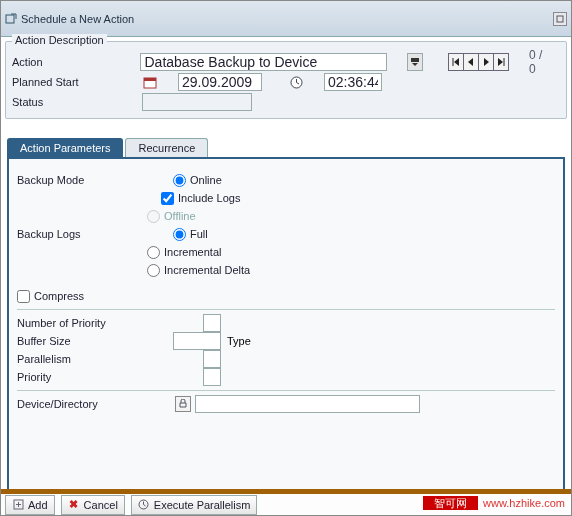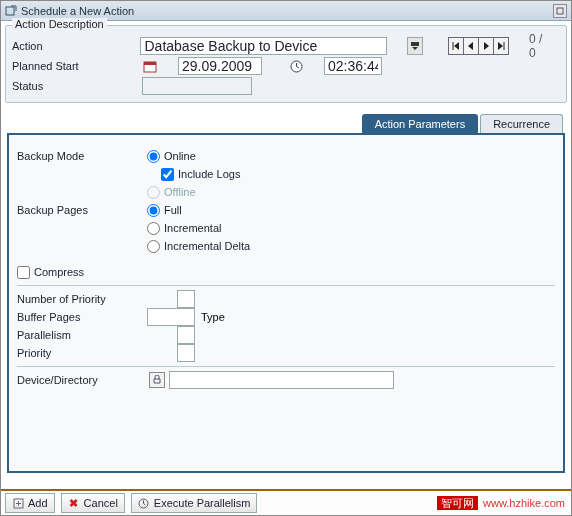--- a/index.html
+++ b/index.html
@@ -1,48 +1,48 @@
 <!DOCTYPE html>
 <html><head>
 <meta charset="utf-8">
 <style>
   * { box-sizing: border-box; margin: 0; padding: 0; }
   body { font-family: Arial, Helvetica, sans-serif; font-size: 11px; background: #fff; }
   .window { width: 572px; height: 516px; border: 1px solid #888; background: #fff; position: relative; }
-  .titlebar { height: 20px; background: linear-gradient(#dfe7ef,#c9d6e3); border-bottom: 1px solid #8aa; display: flex; align-items: center; padding: 0 4px; }
+  .titlebar { height: 36px; background: linear-gradient(#dfe7ef,#c9d6e3); border-bottom: 1px solid #8aa; display: flex; align-items: center; padding: 0 4px; }
   .titlebar .ticon { width: 12px; height: 12px; margin-right: 4px; display:inline-flex;align-items:center;justify-content:center;color:#356; }
   .titlebar .ttxt { flex: 1; color: #234; font-size: 11px; }
   .titlebar .tclose { width: 14px; height: 14px; border:1px solid #889;background:#e8e8e8; display:flex;align-items:center;justify-content:center;color:#445; font-size:9px;}
   .fieldset { border: 1px solid #b5c3cf; background:#eef2f6; margin: 4px; border-radius:2px; position:relative; padding: 10px 6px 6px; }
   .legend { position:absolute; top:-8px; left:6px; background:#eef2f6; padding:0 3px; color:#223; font-size:11px; }
   .row { display:flex; align-items:center; height:20px; gap:20px; }
   .lbl { width: 110px; color:#223; }
   .input { height:18px; border:1px solid #9aa; background:#fff; padding:0 3px; font-size:14px; color:#223; }
   .dropbtn { width:16px;height:18px;border:1px solid #9aa;background:#e5e5e5;display:flex;align-items:center;justify-content:center;font-size:8px;color:#333; }
   .navbtns { display:flex; margin-left:6px; }
   .navbtn { width:16px;height:18px;border:1px solid #667;background:#f3f3f3;display:flex;align-items:center;justify-content:center;font-size:9px;color:#222;margin-left:-1px; }
   .smicon { width:16px;height:16px;display:inline-flex;align-items:center;justify-content:center;font-size:11px; }
   .counter { margin-left:auto; margin-right:8px; color:#556; font-size:12px; }
-  .tabstrip { display:flex; align-items:flex-end; height:22px; margin:8px 6px 0; gap:0;justify-content:flex-end; }
+  .tabstrip { display:flex; align-items:flex-end; height:22px; margin:16px 6px 0; gap:0; }
   .tab { padding:3px 12px; border:1px solid #8aa; border-bottom:none; background:#e4eaf0; color:#223; font-size:11px; border-top-left-radius:3px; border-top-right-radius:3px; margin-right:2px;}
   .tab.active { background:#2f5e87; color:#fff; border-color:#2f5e87; }
   .tabpanel { margin:0 6px 6px; border:2px solid #2f5e87; height:340px; padding:12px 8px; background:#f7f9fb; }
   .prow { display:flex; align-items:center; height:18px; }
-  .plbl { width:130px; color:#223; }
+  .plbl { width:156px; color:#223; }
   .radio, .check { margin-right:4px; }
   .ropt { color:#223; }
   .ropt.disabled { color:#8aa; }
   .subindent { margin-left:130px; }
   .shortin { width:55px; }
   .hr { border-top:1px solid #bcc; margin:4px 0; height:1px; }
-  .footer { position:absolute; bottom:0; left:0; right:0; height:26px; border-top:2px solid #a16207; display:flex; align-items:center; padding:0 4px; gap:6px; background:#fdfdfd;}
+  .footer { position:absolute; bottom:0; left:0; right:0; height:26px; border-top:5px solid #a16207; display:flex; align-items:center; padding:0 4px; gap:6px; background:#fdfdfd;}
   .fbtn { display:flex; align-items:center; gap:4px; height:20px; padding:0 6px; border:1px solid #9aa; background:linear-gradient(#fefefe,#e6e6e6); color:#223; font-size:11px; cursor:pointer; }
   .fbtn .bicon { width:12px;height:12px;display:inline-flex;align-items:center;justify-content:center;font-size:11px; }
   .watermark { position:absolute; bottom:4px; right:6px; font-size:11px; white-space:nowrap; }
-  .watermark .wred { background:#c00; color:#fff; padding:1px 4px;font-family:Liberation Serif, serif; }
+  .watermark .wred { background:#c00; color:#fff; padding:1px 11px;font-family:Liberation Serif, serif; }
   .watermark .wurl { color:#d33; margin-left:2px; }
   .lockicon{border:1px solid #888;width:16px;height:16px;display:inline-flex;align-items:center;justify-content:center;background:#f3f3f3;font-size:9px;margin-left:2px;}
 </style>
 </head>
 <body>
 
 <div class="window">
 
   <div class="titlebar">
     <span class="ticon">
@@ -138,21 +138,21 @@
       <span style="width:14px"></span>
       <input type="checkbox" class="check" checked="" style="">
       <span class="ropt">Include Logs</span>
     </div>
     <div class="prow subindent">
       <input type="radio" class="radio" disabled="" style="">
       <span class="ropt disabled">Offline</span>
     </div>
 
     <div class="prow">
-      <span class="plbl">Backup Pages</span>
+      <span class="plbl">Backup Logs</span>
       <input type="radio" class="radio" checked="" style="">
       <span class="ropt">Full</span>
     </div>
     <div class="prow subindent">
       <input type="radio" class="radio" style="">
       <span class="ropt">Incremental</span>
     </div>
     <div class="prow subindent">
       <input type="radio" class="radio" style="">
       <span class="ropt">Incremental Delta</span>
@@ -165,21 +165,21 @@
     </div>
 
     <div class="hr"></div>
 
     <div class="prow">
       <span class="plbl">Number of Priority</span>
       <span style="width:30px"></span>
       <input class="input shortin" style="width: 18px;">
     </div>
     <div class="prow">
-      <span class="plbl">Buffer Pages</span>
+      <span class="plbl">Buffer Size</span>
       <input class="input" style="width: 48px;">
       <span style="margin-left:6px">Type</span>
     </div>
     <div class="prow">
       <span class="plbl">Parallelism</span>
       <span style="width:30px"></span>
       <input class="input" style="width: 18px;">
     </div>
     <div class="prow">
       <span class="plbl">Priority</span>

